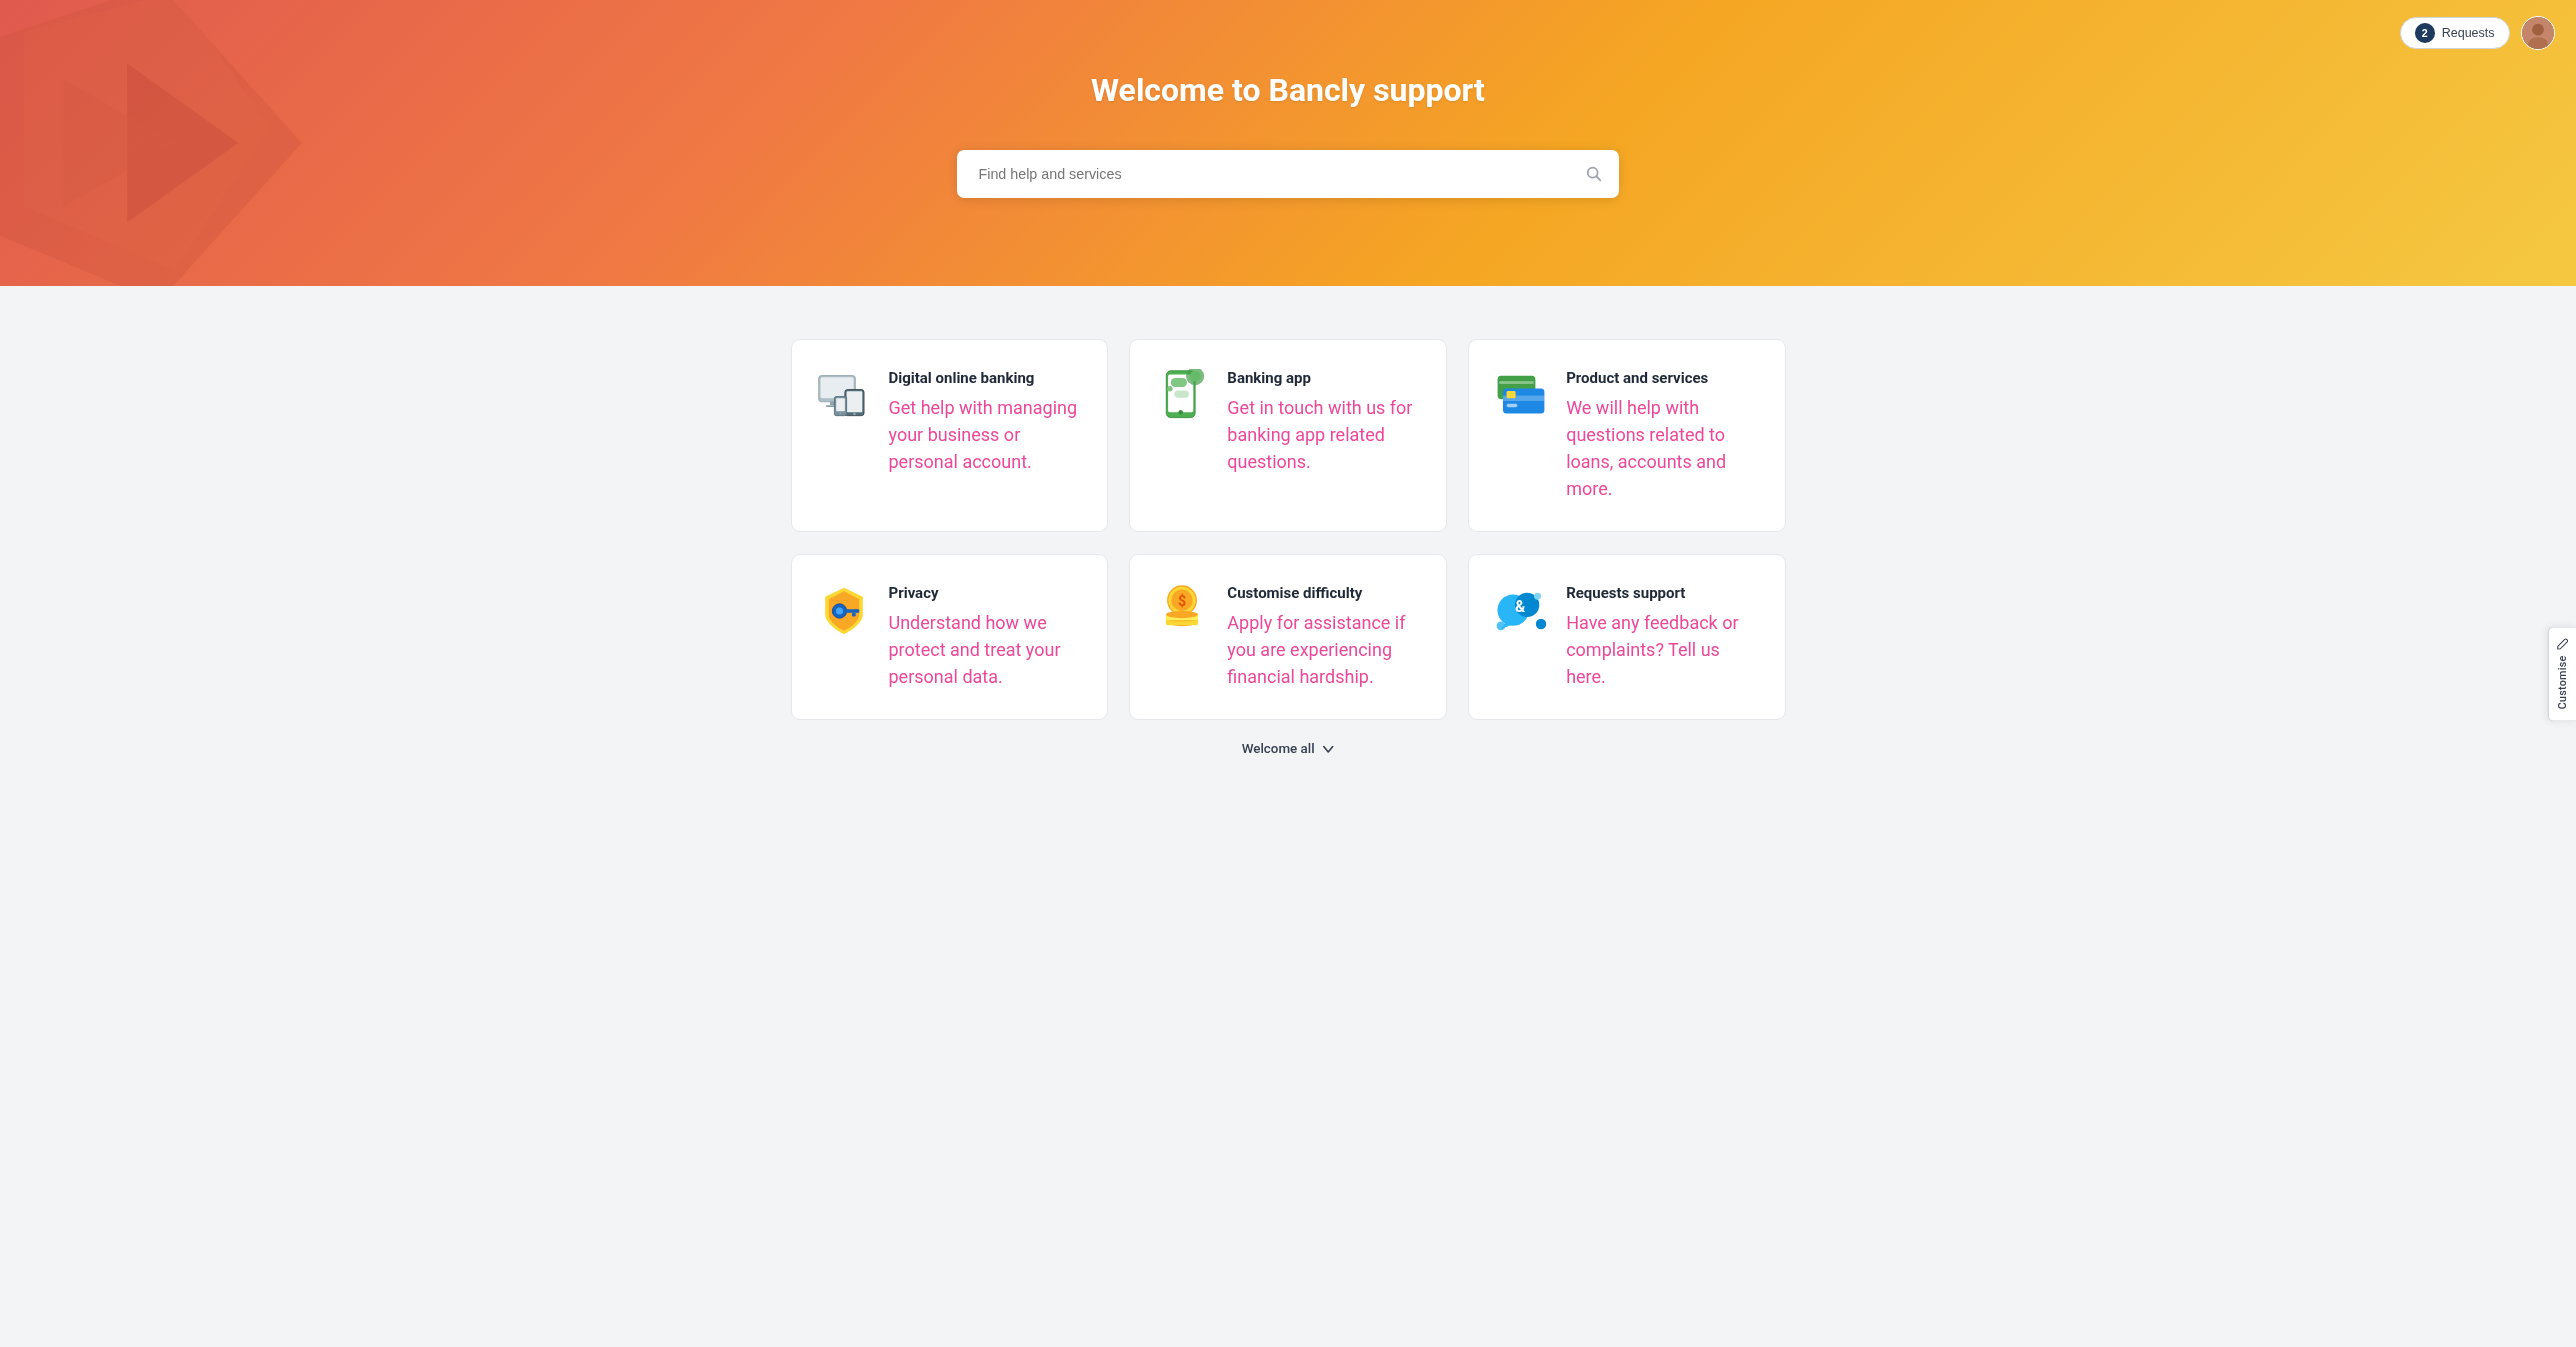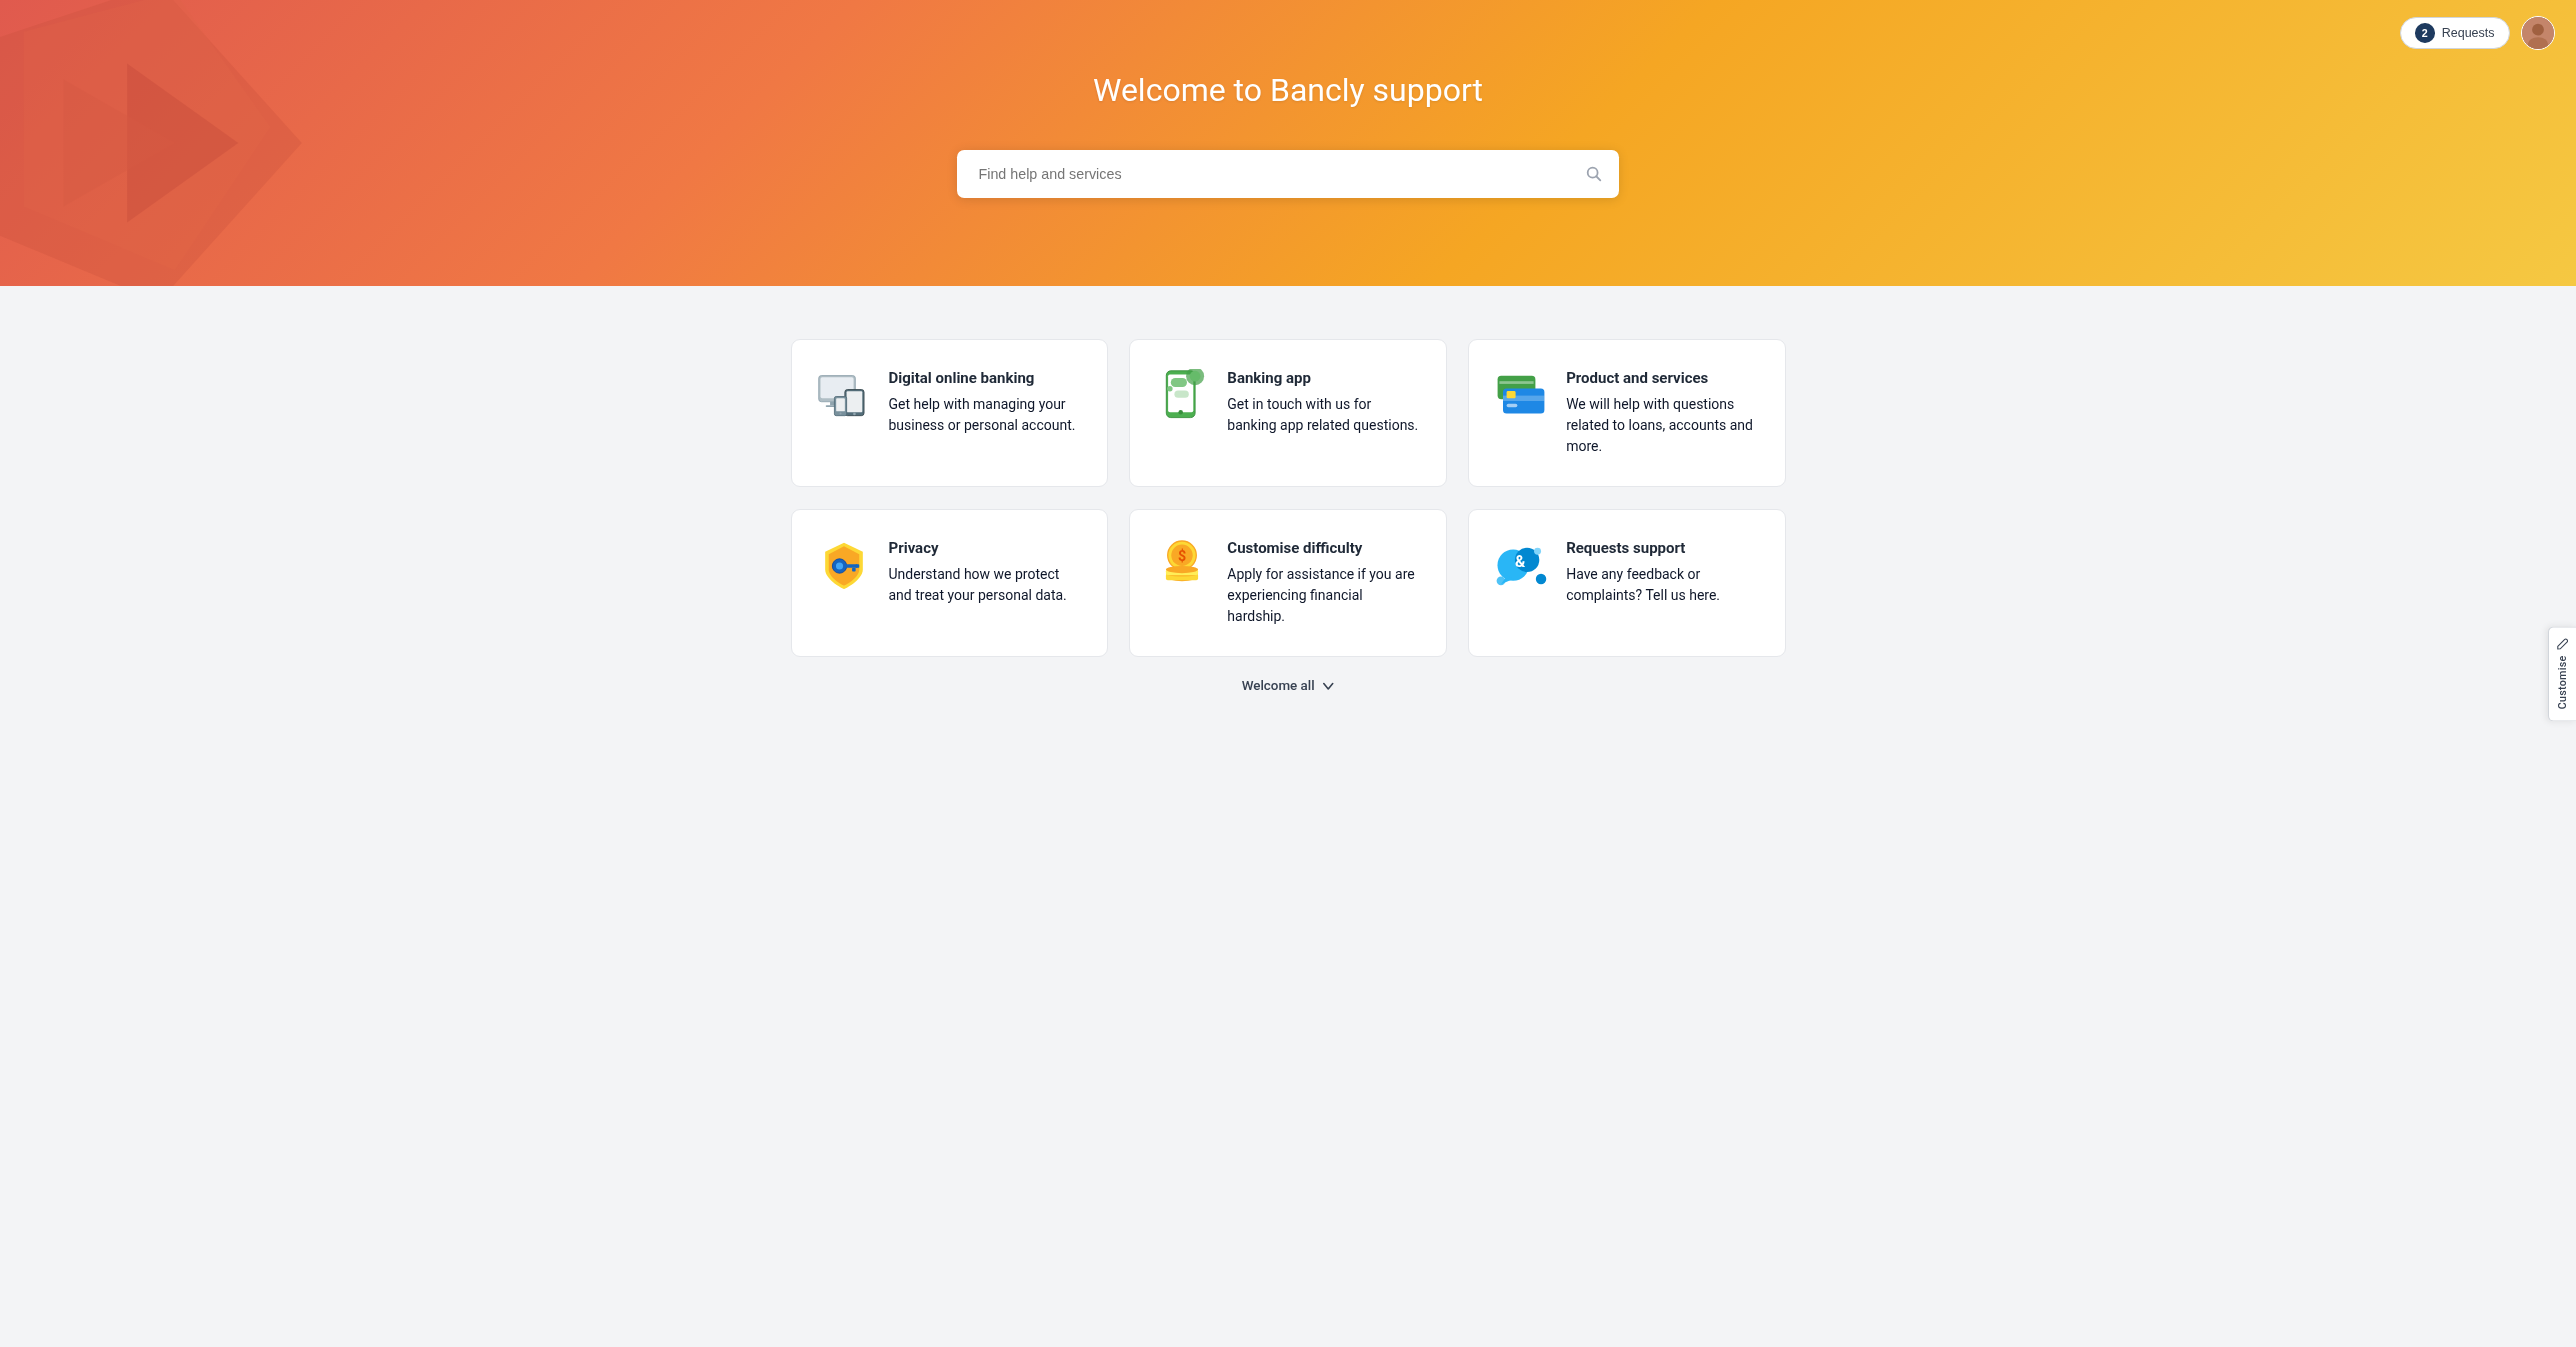--- a/index.html
+++ b/index.html
@@ -102,21 +102,21 @@
       font-size: 10.7px;
       color: #374151;
       font-weight: 500;
       letter-spacing: 0.3px;
     }
 
     
     .hero-title {
       color: white;
       font-size: 32px;
-      font-weight: 400;
+      font-weight: 700;
       text-align: center;
       margin-bottom: 41px;
       text-shadow: 0 0.9px 2.7px rgba(0,0,0,0.1);
       position: relative;
       z-index: 1;
     }
 
     
     .search-container {
       position: relative;
@@ -188,22 +188,22 @@
     .card-text {}
 
     .card-title {
       font-size: 15px;
       font-weight: 700;
       color: #1f2937;
       margin-bottom: 7.2px;
     }
 
     .card-desc {
-      font-size: 14px;
-      color: #0f172a;
+      font-size: 18px;
+      color: #ec4899;
       line-height: 1.5;
     }
 
     
     .explore-all {
       display: flex;
       align-items: center;
       justify-content: center;
       gap: 7.2px;
       margin-top: 14.3px;

